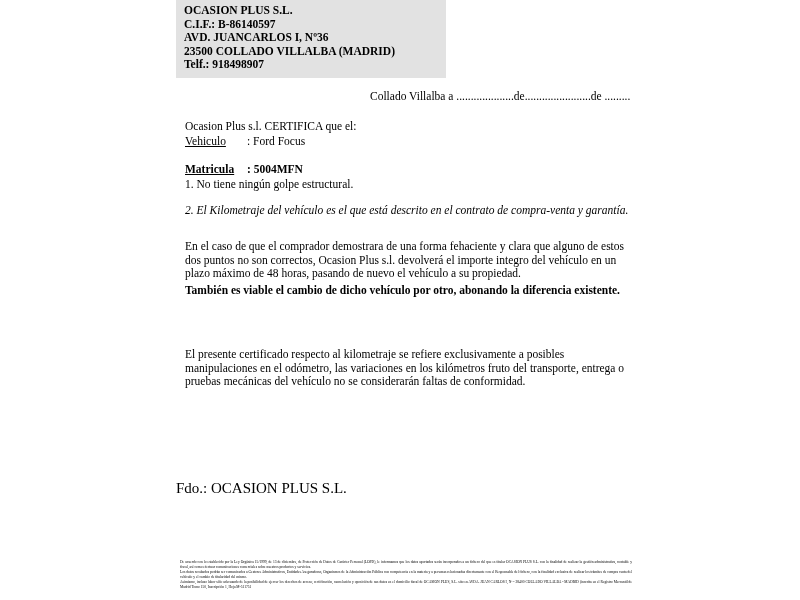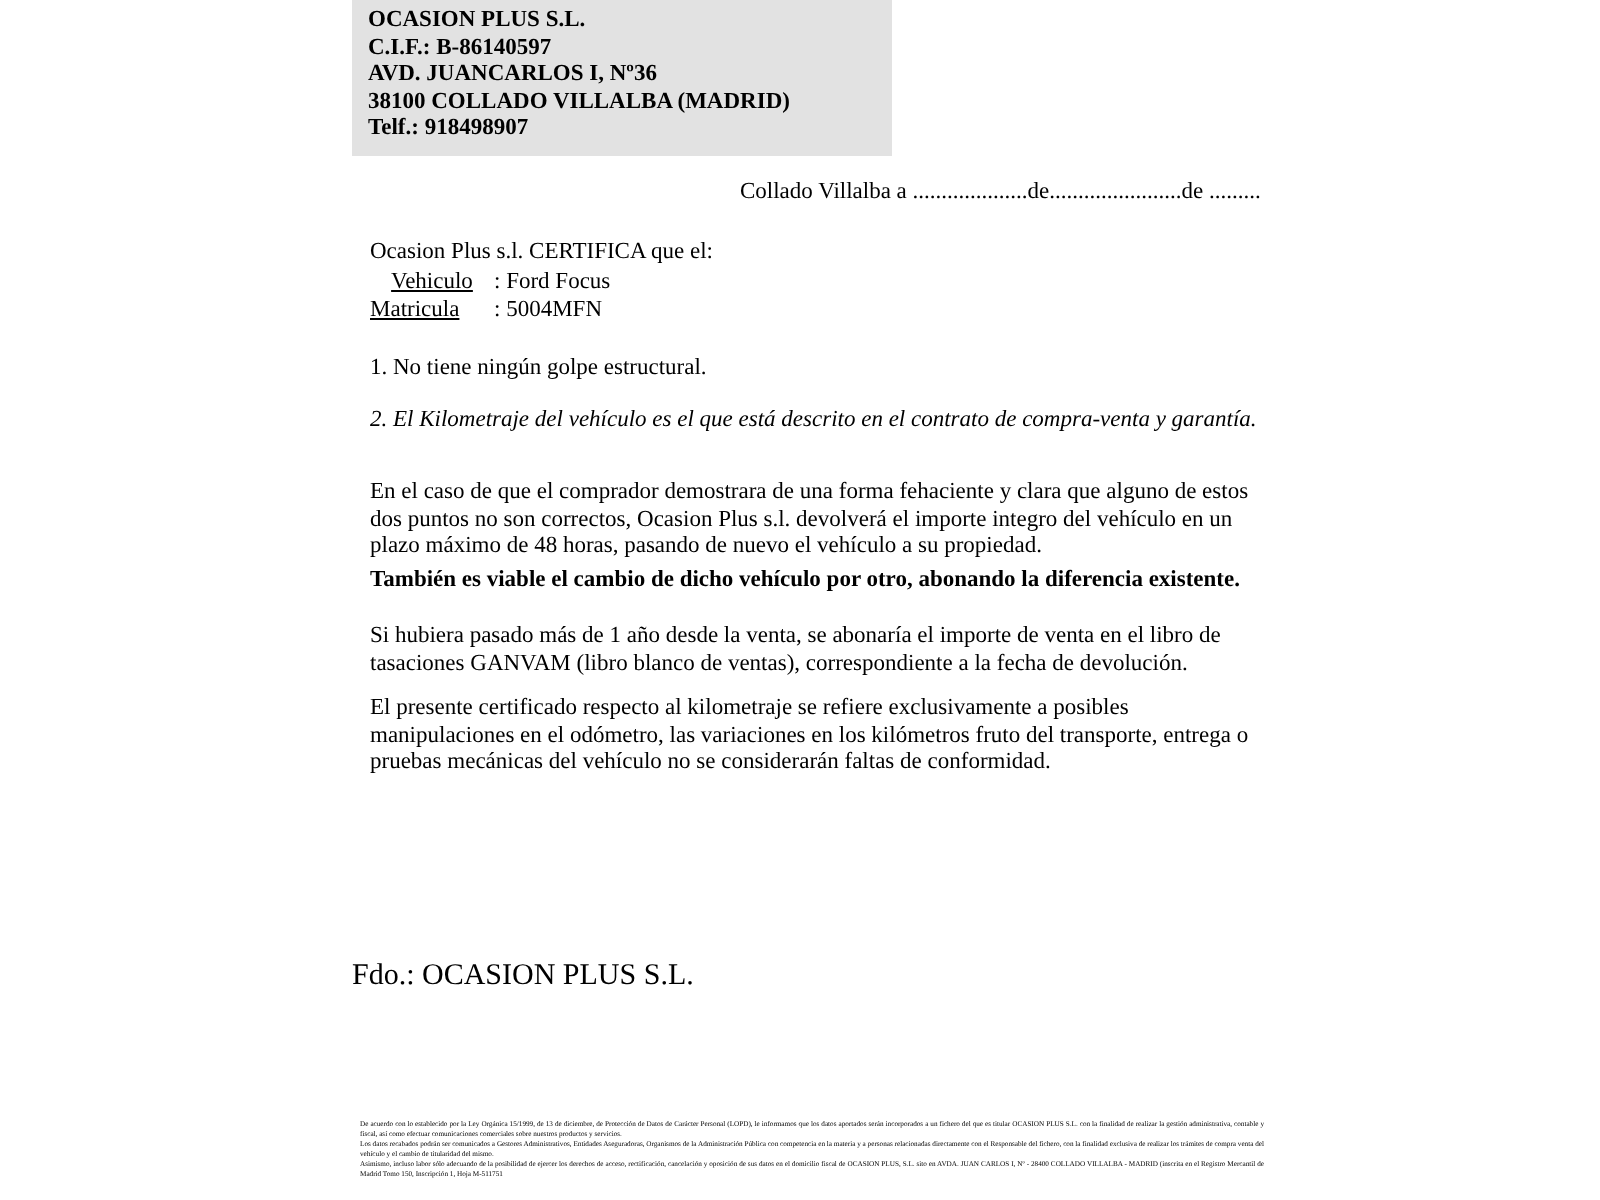--- a/index.html
+++ b/index.html
@@ -57,22 +57,22 @@
     position: absolute;
     left: 185px;
     font-size: 11.5px;
     white-space: nowrap;
   }
   .fieldrow .lbl {
     display: inline-block;
     width: 62px;
     text-decoration: underline;
   }
-  .r-veh { top: 135px; text-align: center; }
-  .r-mat { top: 149px; }
+  .r-veh { top: 135px; }
+  .r-mat { top: 163px; font-weight: bold; }
 
   .point {
     position: absolute;
     left: 185px;
     font-size: 11.5px;
     white-space: nowrap;
   }
   .p1 { top: 178px; }
   .p2 { top: 204px; font-style: italic; }
 
@@ -112,41 +112,40 @@
 </style>
 </head>
 <body>
 
 <div class="page">
 
   <div class="letterhead">
     <div>OCASION PLUS S.L.</div>
     <div>C.I.F.: B-86140597</div>
     <div>AVD. JUANCARLOS I, Nº36</div>
-    <div>38100 COLLADO VILLALBA (MADRID)</div>
+    <div>23500 COLLADO VILLALBA (MADRID)</div>
     <div>Telf.: 918498907</div>
   </div>
 
   <div class="dateline">Collado Villalba a ....................de.......................de .........</div>
 
   <div class="certifica">Ocasion Plus s.l. CERTIFICA que el:</div>
 
   <div class="fieldrow r-veh">
     <span class="lbl">Vehiculo</span><span>: Ford Focus</span>
   </div>
   <div class="fieldrow r-mat">
     <span class="lbl">Matricula</span><span>: 5004MFN</span>
   </div>
 
   <div class="point p1">1. No tiene ningún golpe estructural.</div>
   <div class="point p2">2. El Kilometraje del vehículo es el que está descrito en el contrato de compra-venta y garantía.</div>
 
   <div class="para para1">En el caso de que el comprador demostrara de una forma fehaciente y clara que alguno de estos dos puntos no son correctos, Ocasion Plus s.l. devolverá el importe integro del vehículo en un plazo máximo de 48 horas, pasando de nuevo el vehículo a su propiedad.</div>
   <div class="para para2">También es viable el cambio de dicho vehículo por otro, abonando la diferencia existente.</div>
-  <div class="para para3">Si hubiera pasado más de 1 año desde la venta, se abonaría el importe de venta en el libro de tasaciones GANVAM (libro blanco de ventas), correspondiente a la fecha de devolución.</div>
   <div class="para para4">El presente certificado respecto al kilometraje se refiere exclusivamente a posibles manipulaciones en el odómetro, las variaciones en los kilómetros fruto del transporte, entrega o pruebas mecánicas del vehículo no se considerarán faltas de conformidad.</div>
 
   <div class="signature">Fdo.: OCASION PLUS S.L.</div>
 
   <div class="legal">
     <p>De acuerdo con lo establecido por la Ley Orgánica 15/1999, de 13 de diciembre, de Protección de Datos de Carácter Personal (LOPD), le informamos que los datos aportados serán incorporados a un fichero del que es titular OCASION PLUS S.L. con la finalidad de realizar la gestión administrativa, contable y fiscal, así como efectuar comunicaciones comerciales sobre nuestros productos y servicios.</p>
     <p>Los datos recabados podrán ser comunicados a Gestores Administrativos, Entidades Aseguradoras, Organismos de la Administración Pública con competencia en la materia y a personas relacionadas directamente con el Responsable del fichero, con la finalidad exclusiva de realizar los trámites de compra venta del vehículo y el cambio de titularidad del mismo.</p>
     <p>Asimismo, incluso labor sólo adecuando de la posibilidad de ejercer los derechos de acceso, rectificación, cancelación y oposición de sus datos en el domicilio fiscal de OCASION PLUS, S.L. sito en AVDA. JUAN CARLOS I, Nº - 28400 COLLADO VILLALBA - MADRID (inscrita en el Registro Mercantil de Madrid Tomo 150, Inscripción 1, Hoja M-511751</p>
   </div>
 

